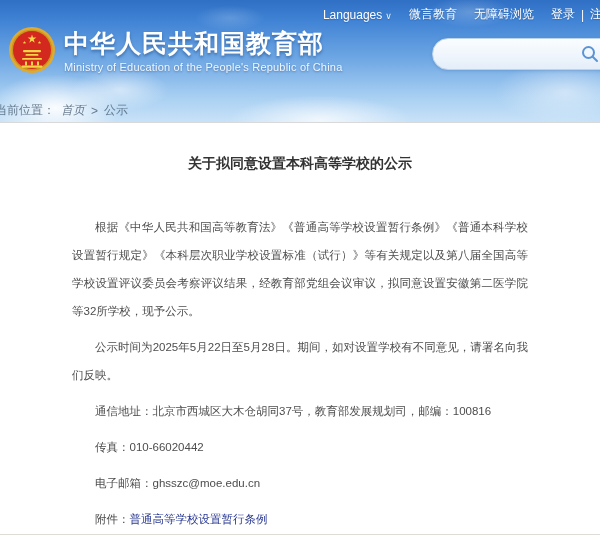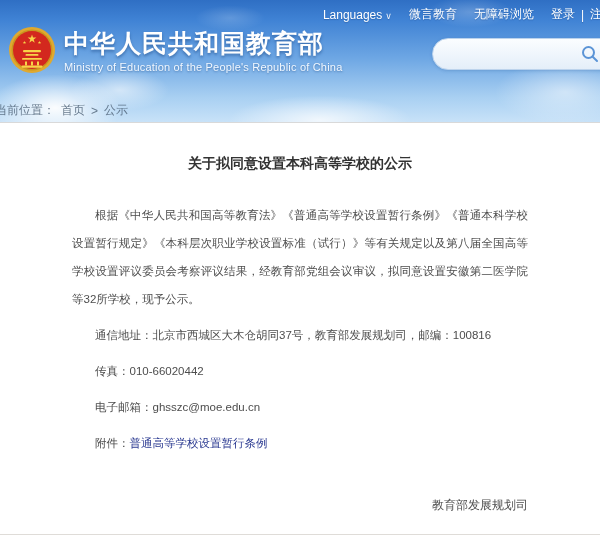--- a/index.html
+++ b/index.html
@@ -32,28 +32,28 @@
 
   .search-pill{position:absolute;top:38px;left:432px;width:200px;height:30px;border-radius:16px;
       background:linear-gradient(180deg,#fbfdff 0%,#e4eef9 100%);
       border:1px solid #bcd3ec;box-shadow:0 1px 3px rgba(40,90,150,.25);display:flex;align-items:center;}
   .search-input{flex:1;height:26px;border:none;outline:none;background:transparent;
       padding:0 0 0 14px;font-size:12px;color:#456;}
   .search-icon{position:absolute;left:148px;top:6px;width:18px;height:18px;cursor:pointer;}
 
   .breadcrumb{position:absolute;left:-5px;top:102px;font-size:12px;color:rgba(73,93,114,.8);
       display:flex;gap:6px;align-items:center;}
-  .breadcrumb .bc-home{cursor:pointer;}
+  .breadcrumb .bc-home{cursor:pointer;font-style:italic;}
 
   
   .content{position:absolute;top:122px;left:0;width:600px;height:427px;background:#fff;
            border-top:1px solid #d9d9d9;box-sizing:border-box;}
   .article{padding:0 72px;}
   .article-title{margin-top:30px;text-align:center;font-size:14px;font-weight:bold;color:#333;line-height:20px;}
-  .paras{margin-top:28px;}
+  .paras{margin-top:40px;}
   .paras p{margin:0 0 8px 0;font-size:11.5px;color:#4d4d4d;line-height:28px;
            text-indent:2em;text-align:justify;}
   .attachment{margin:0 0 8px 0;font-size:11.5px;color:#4d4d4d;line-height:28px;text-indent:2em;}
   .attachment a{color:#2b3a91;text-decoration:none;cursor:pointer;}
   .signature{text-align:right;margin-top:40px;}
   .signer{margin-top:14px;font-size:12px;color:#4d4d4d;line-height:16px;}
   .bottom-divider{position:absolute;left:0;top:411px;width:600px;border-top:1px solid #dfdcd8;}
 </style>
 </head>
 <body>
@@ -114,20 +114,21 @@
       <span>公示</span>
     </div>
   </div>
 
   <div class="content">
     <div class="article">
       <div class="article-title">关于拟同意设置本科高等学校的公示</div>
 
       <div class="paras">
         <p>根据《中华人民共和国高等教育法》《普通高等学校设置暂行条例》《普通本科学校设置暂行规定》《本科层次职业学校设置标准（试行）》等有关规定以及第八届全国高等学校设置评议委员会考察评议结果，经教育部党组会议审议，拟同意设置安徽第二医学院等32所学校，现予公示。</p>
+        <p>公示时间为2025年5月22日至5月28日。期间，如对设置学校有不同意见，请署名向我们反映。</p>
         <p>通信地址：北京市西城区大木仓胡同37号，教育部发展规划司，邮编：100816</p>
         <p>传真：010-66020442</p>
         <p>电子邮箱：ghsszc@moe.edu.cn</p>
         <p class="attachment">
           <span>附件：</span><a>普通高等学校设置暂行条例</a>
         </p>
       </div>
 
       <div class="signature">
         <div class="signer">教育部发展规划司</div>

